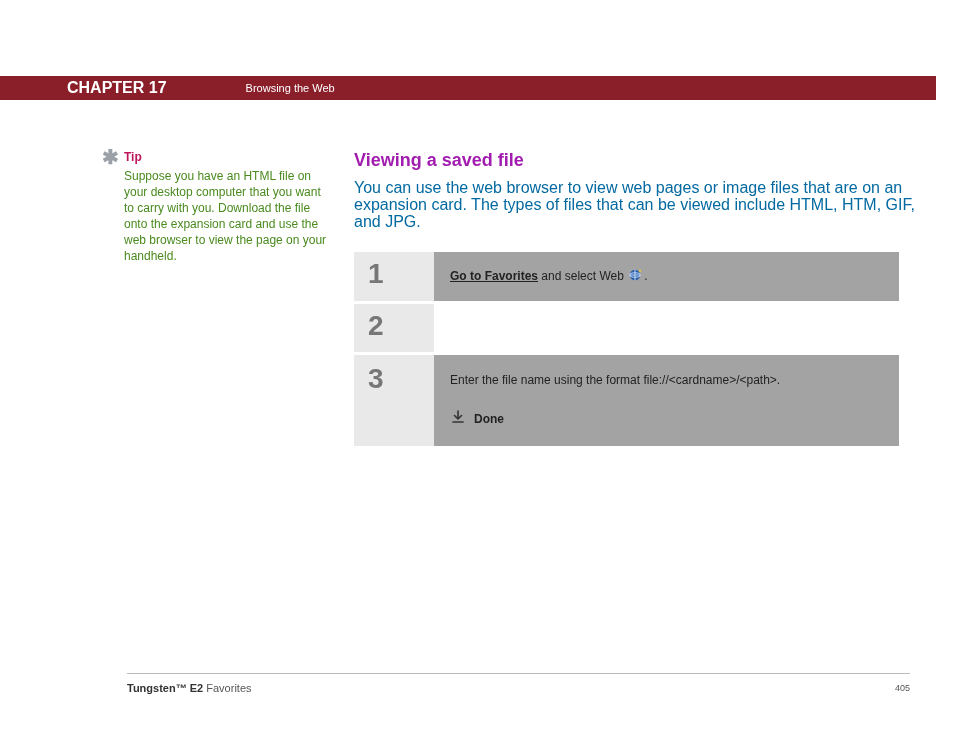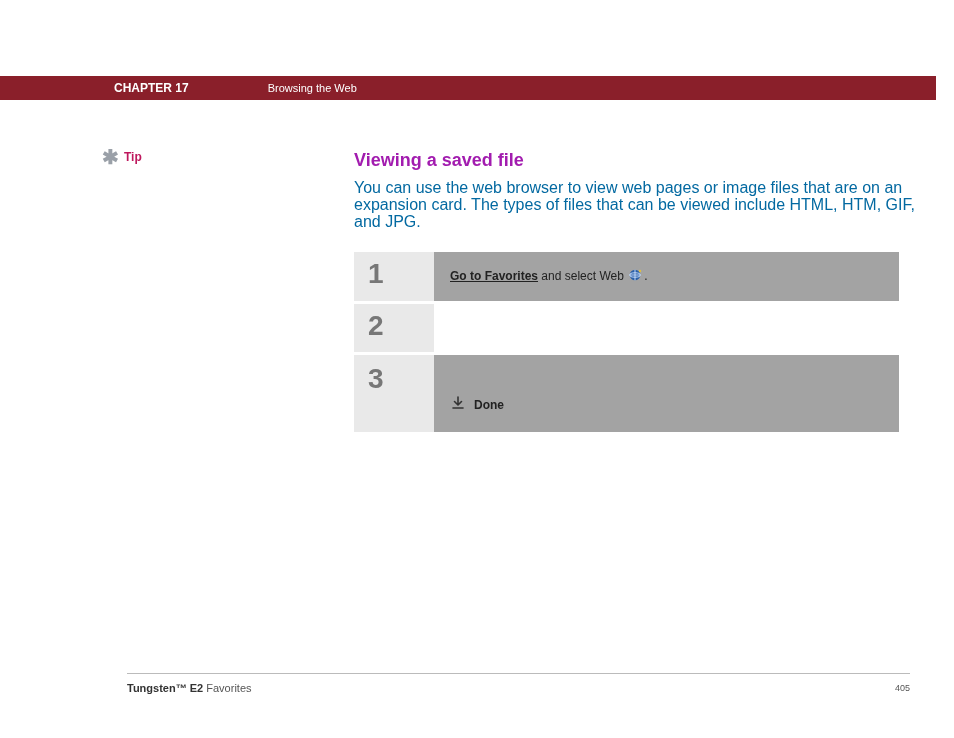--- a/index.html
+++ b/index.html
@@ -15,23 +15,23 @@
       top: 76px;
       left: 0;
       right: 18px;
       height: 24px;
       background: #8a1f2a;
       display: flex;
       align-items: center;
     }
     .chapter-label {
       color: #fff;
-      font-size: 12px;
-      font-weight: bold;
-      margin-left: 114px;
+      font-size: 16px;
+      font-weight: bold;
+      margin-left: 67px;
     }
     .chapter-topic {
       color: #fff;
       font-size: 11px;
       font-weight: normal;
       margin-left: 79px;
     }
     .content-wrap {
       position: absolute;
       top: 150px;
@@ -168,20 +168,21 @@
   <span class="chapter-label">CHAPTER 17</span>
   <span class="chapter-topic">Browsing the Web</span>
 </div>
 
 <div class="content-wrap">
   <aside class="sidebar">
     <div class="tip-row">
       <div class="tip-asterisk">✱</div>
       <div>
         <div class="tip-heading">Tip</div>
+        <div class="tip-body">Suppose you have an HTML file on your desktop computer that you want to carry with you. Download the file onto the expansion card and use the web browser to view the page on your handheld.</div>
       </div>
     </div>
   </aside>
 
   <main class="main">
     <h2 class="section-title">Viewing a saved file</h2>
     <p class="section-intro">You can use the web browser to view web pages or image files that are on an expansion card. The types of files that can be viewed include HTML, HTM, GIF, and JPG.</p>
 
     <div class="steps">
 
@@ -205,20 +206,21 @@
         <div class="step-num-cell">
           <span class="step-num">2</span>
         </div>
       </div>
 
       <div class="step">
         <div class="step-num-cell" style="padding-top:8px;">
           <span class="step-num">3</span>
         </div>
         <div class="step-body" style="padding-top:18px; padding-bottom:18px;">
+          <div>Enter the file name using the format file://&lt;cardname&gt;/&lt;path&gt;.</div>
           <div class="done-row">
             <span>
               <svg width="16" height="16" viewBox="0 0 16 16">
                   <path d="M8 2 V9 M4.5 6.5 L8 10 L11.5 6.5" stroke="#333" stroke-width="1.6" fill="none" stroke-linecap="round" stroke-linejoin="round"></path>
                   <line x1="3" y1="13" x2="13" y2="13" stroke="#333" stroke-width="1.6" stroke-linecap="round"></line>
                 </svg>
             </span>
             <span class="done-label">Done</span>
           </div>
         </div>

